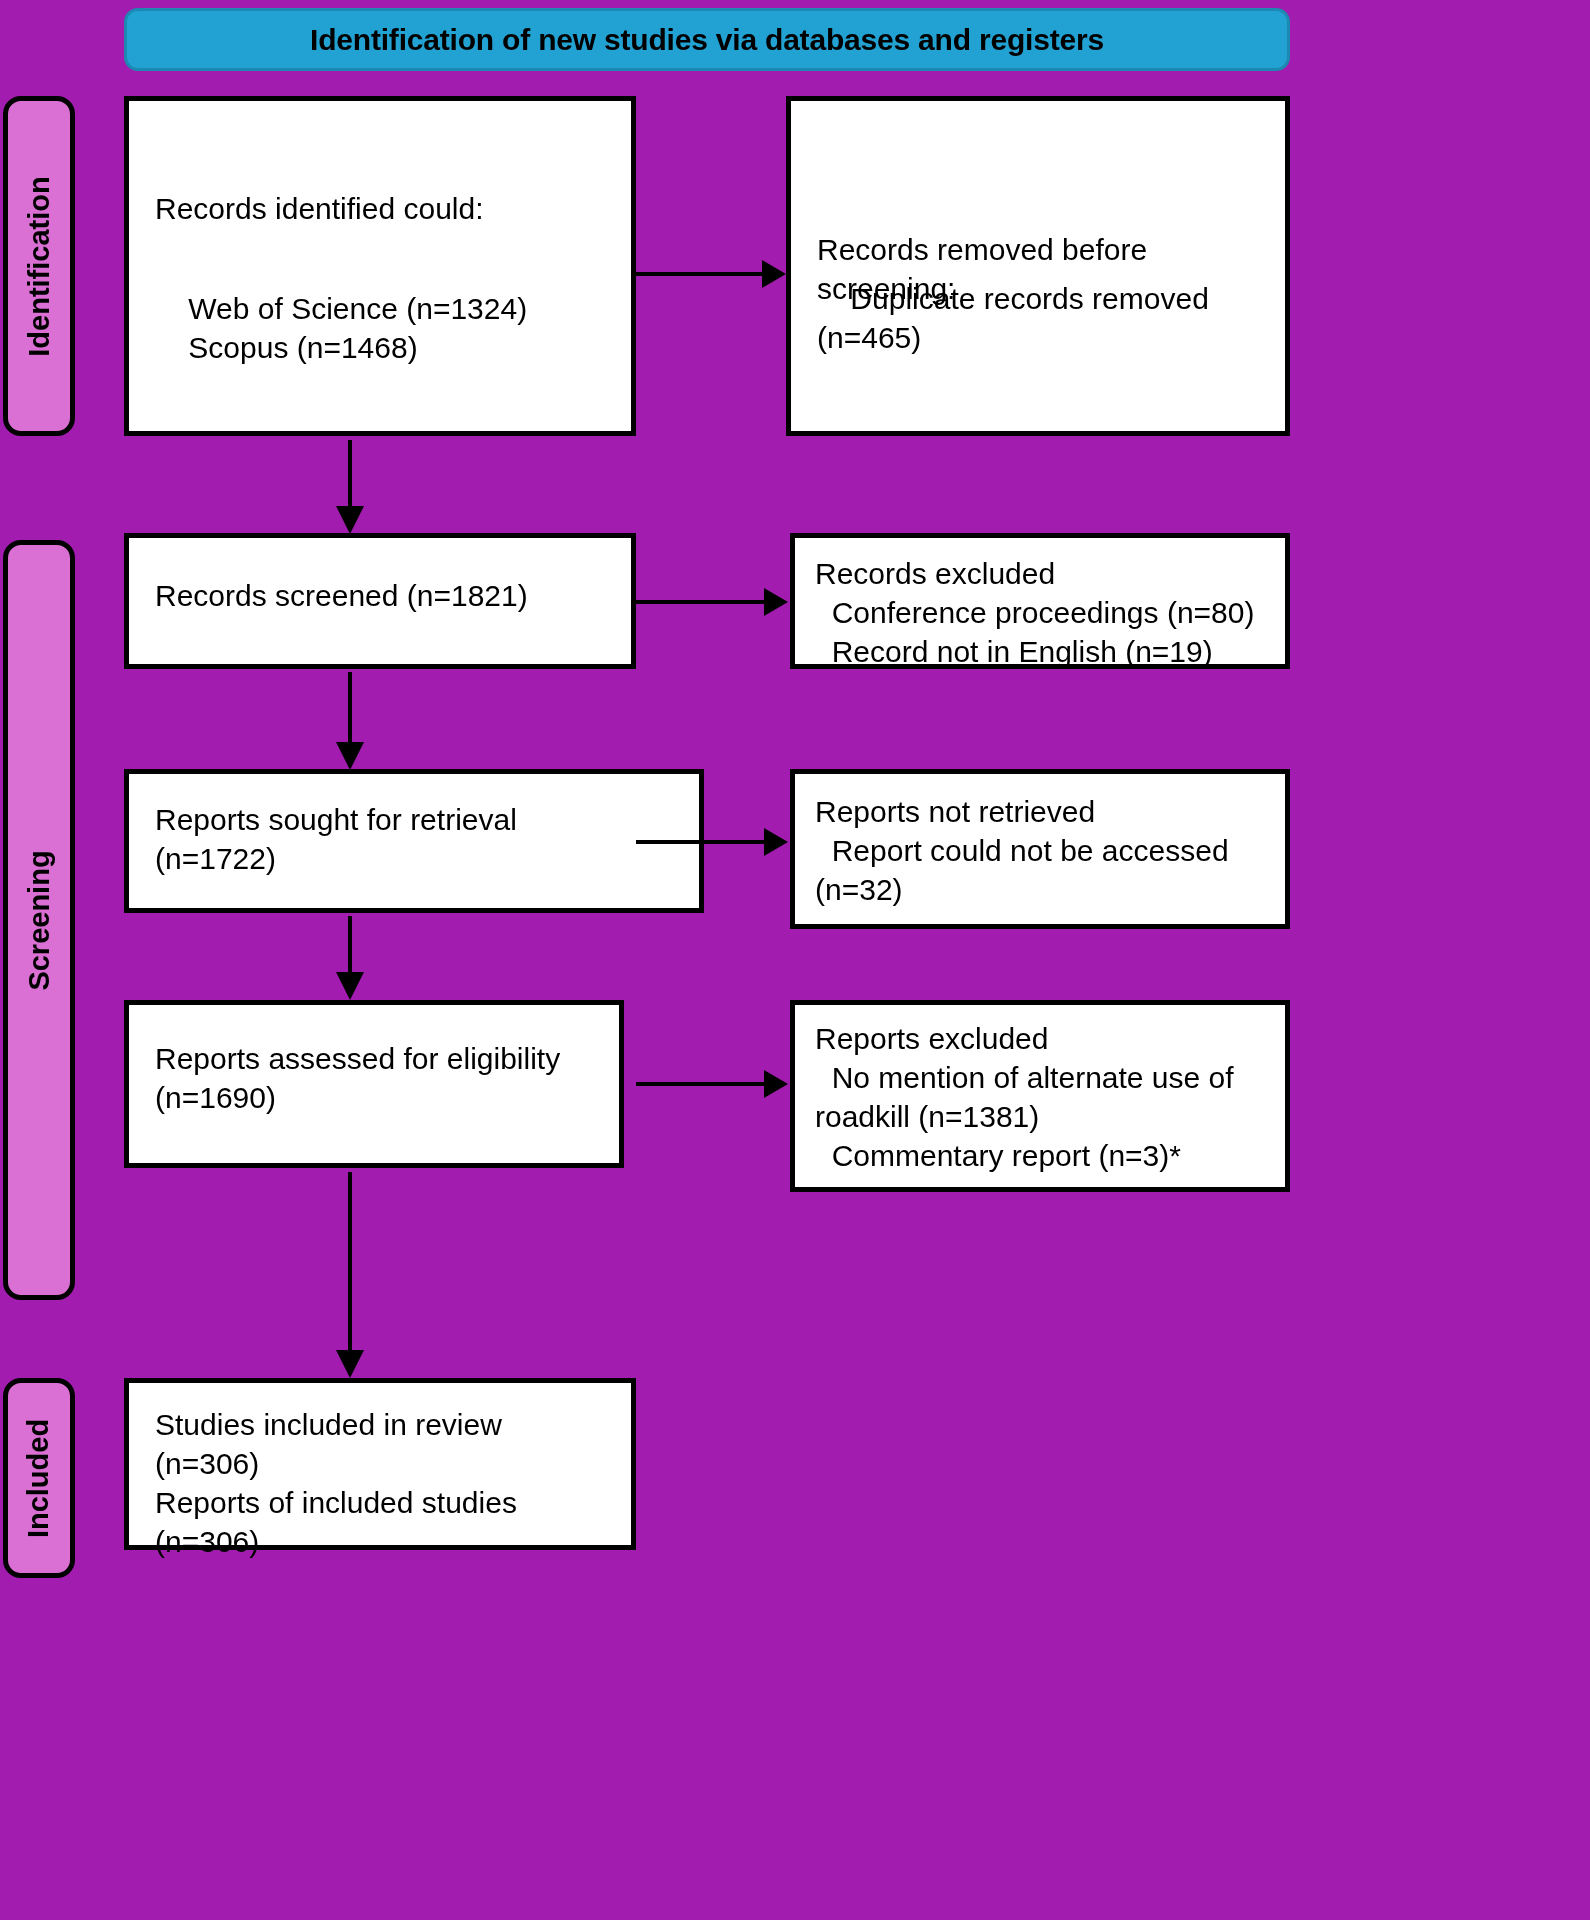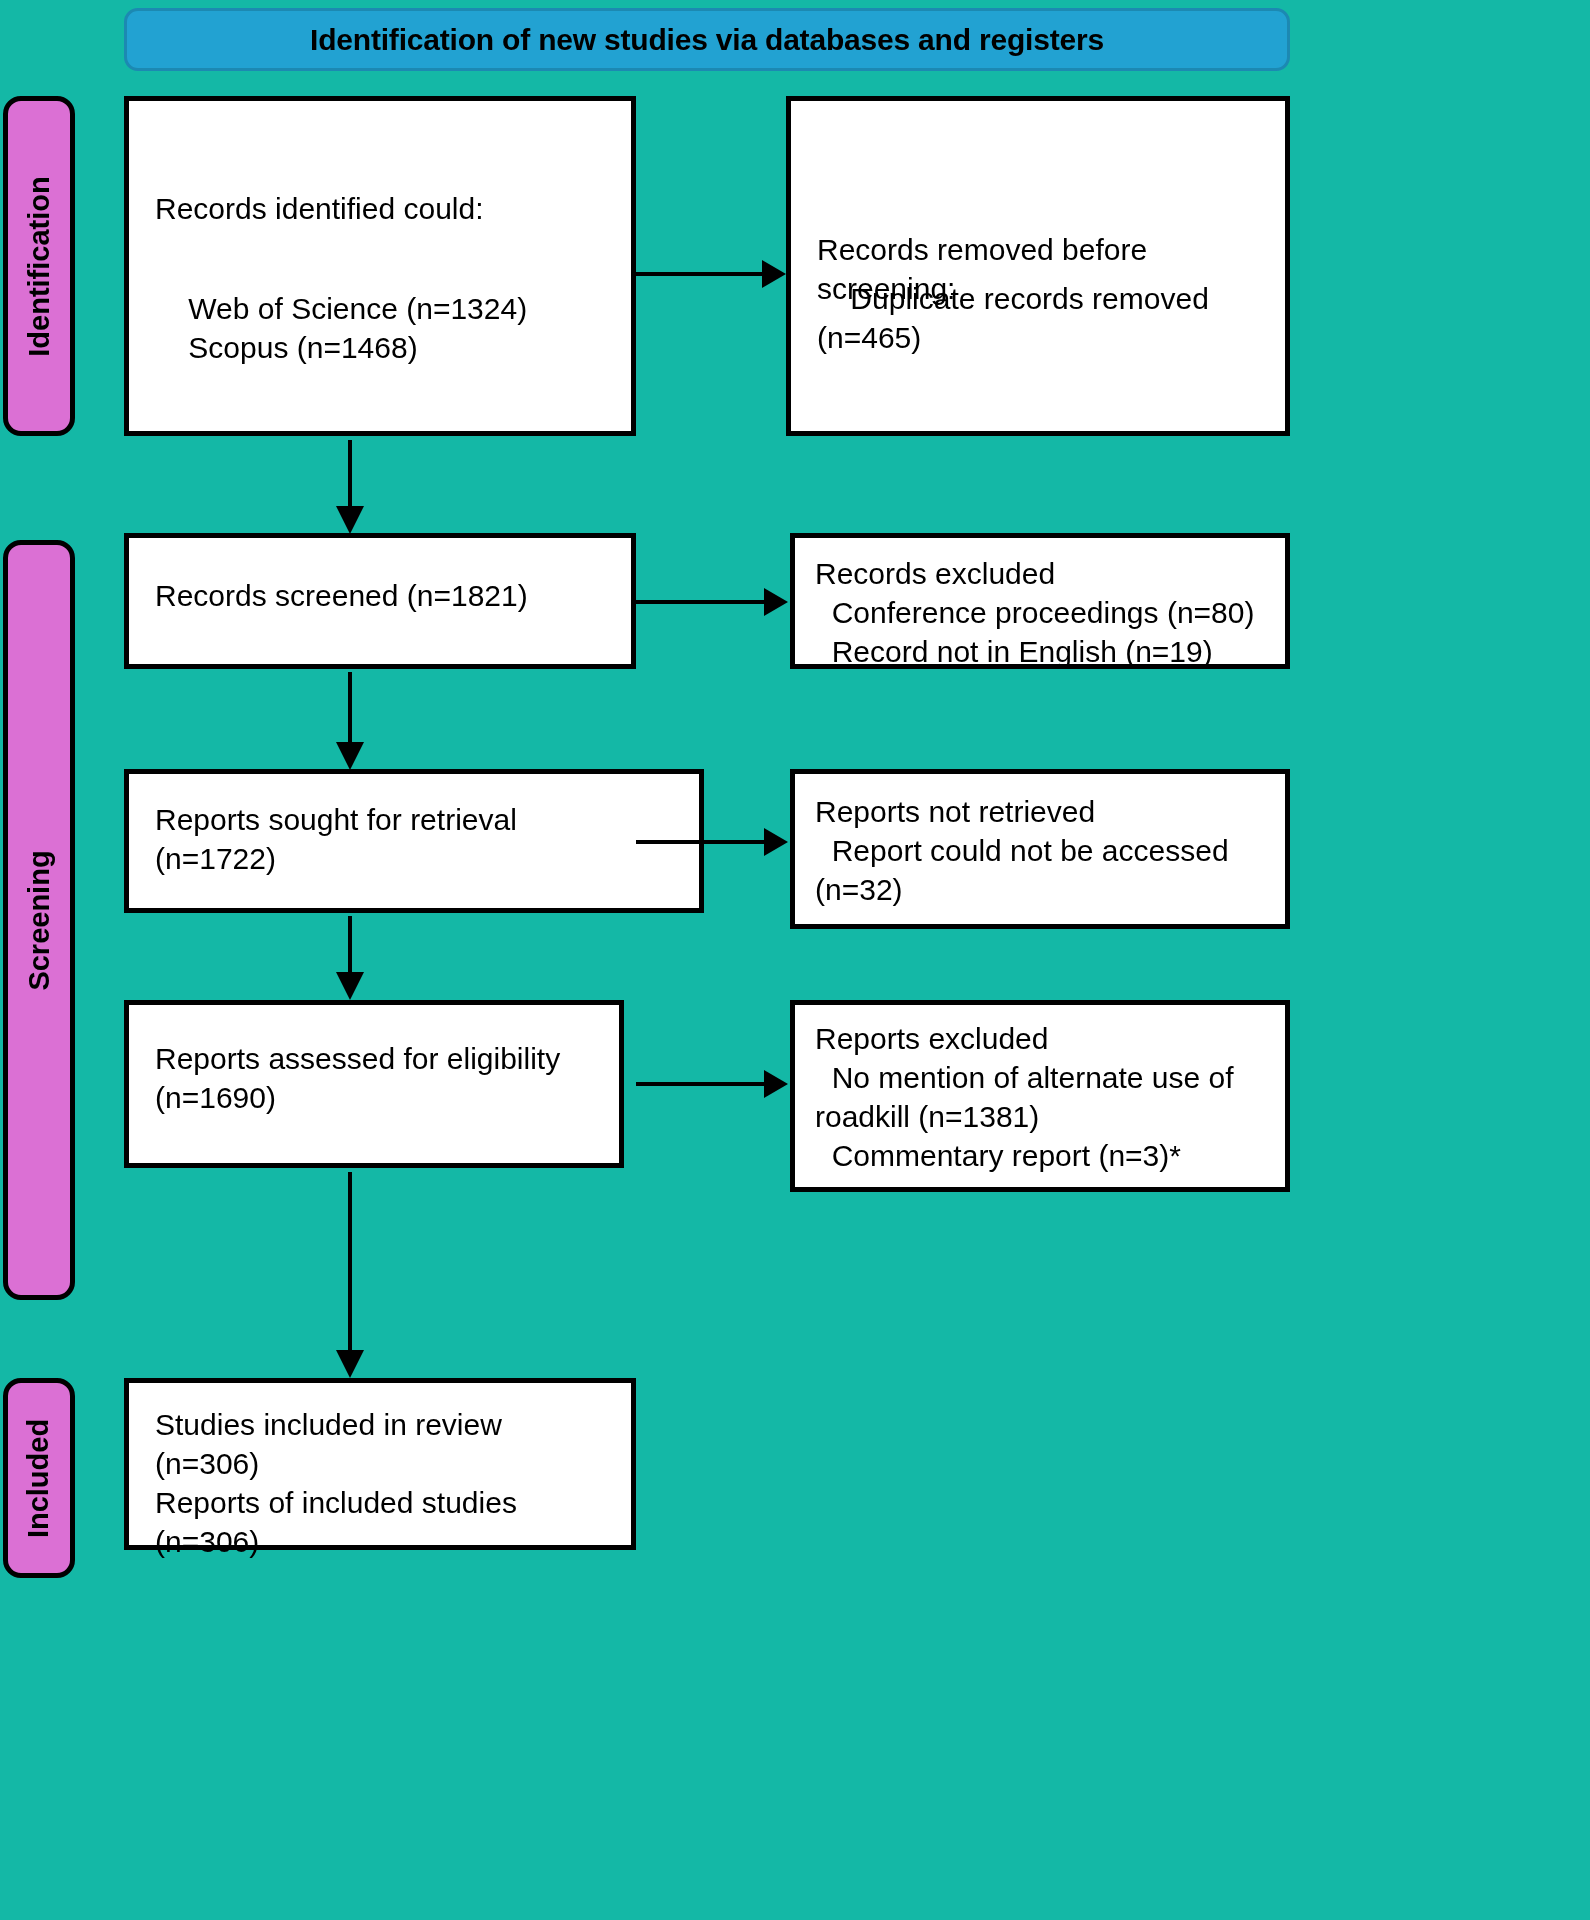--- a/index.html
+++ b/index.html
@@ -8,21 +8,21 @@
     background: #ffffff;
   }
   body {
     font-family: "Liberation Sans", sans-serif;
     color: #000000;
   }
   #canvas {
     position: relative;
     width: 1590px;
     height: 1920px;
-    background: #14b8a6;
+    background: #a21caf;
     overflow: hidden;
   }
 
   
   .header-bar {
     position: absolute;
     left: 124px;
     top: 8px;
     width: 1166px;
     height: 63px;

